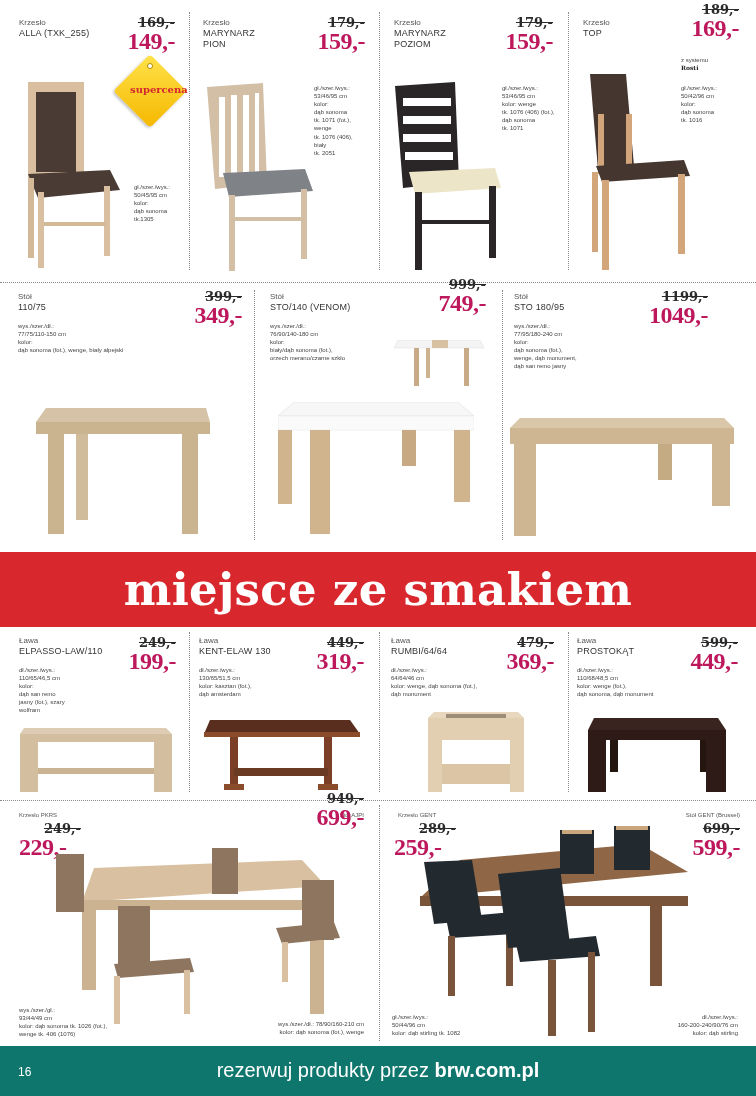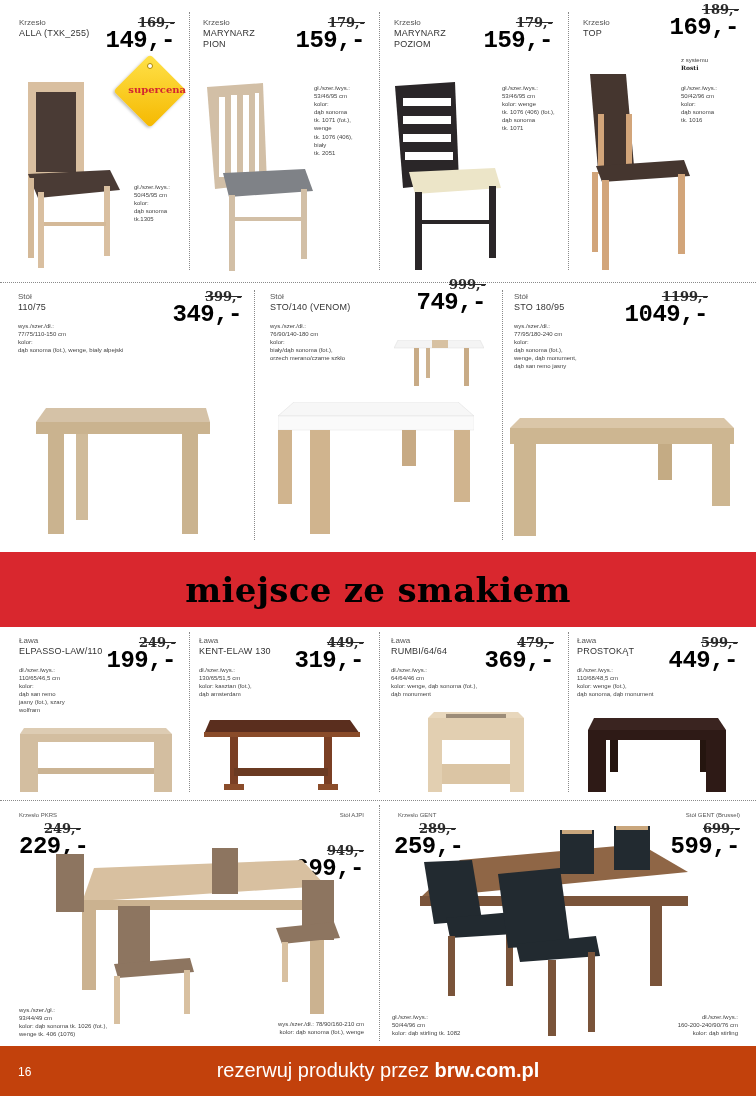--- a/index.html
+++ b/index.html
@@ -9,33 +9,33 @@
   .abs { position: absolute; }
   .dotted-v { position: absolute; border-left: 1px dotted #8a8a8a; width: 0; }
   .dotted-h { position: absolute; border-top: 1px dotted #8a8a8a; height: 0; }
 
   .cat { font-size: 8px; color: #555; line-height: 1.2; }
   .name { font-size: 9px; color: #333; line-height: 1.3; letter-spacing: 0.2px; text-transform: uppercase; }
   .spec { font-size: 6px; color: #444; line-height: 1.35; }
   .spec span { display: block; }
 
   .old-price { font-family: "DejaVu Serif", serif; font-weight: bold; font-size: 13px; color: #2a2a2a; text-decoration: line-through; text-align: right; line-height: 1; }
-  .new-price { font-family: Liberation Mono, monospace; font-weight: bold; font-size: 24px; color: #000000; text-align: right; line-height: 1; letter-spacing: -0.5px; }
+  .new-price { font-family: Liberation Serif, serif; font-weight: bold; font-size: 24px; color: #be185d; text-align: right; line-height: 1; letter-spacing: -0.5px; }
 
   .banner { position: absolute; left: 0; top: 552px; width: 756px; height: 75px; background: #d9272e; display: flex; align-items: center; justify-content: center; }
-  .banner-text { font-family: "DejaVu Serif", serif; font-weight: bold; font-size: 34px; color: #000000; letter-spacing: 0.3px; }
-
-  .footer { position: absolute; left: 0; top: 1046px; width: 756px; height: 50px; background: #c2410c; }
+  .banner-text { font-family: "DejaVu Serif", serif; font-weight: bold; font-size: 45px; color: #ffffff; letter-spacing: 0.3px; }
+
+  .footer { position: absolute; left: 0; top: 1046px; width: 756px; height: 50px; background: #0f766e; }
   .page-num { position: absolute; left: 18px; top: 19px; font-size: 12px; color: #fff; }
   .footer-text { position: absolute; left: 0; width: 756px; top: 13px; text-align: center; font-size: 20px; color: #fff; }
   .footer-text b { font-weight: bold; }
 
   .badge { position: absolute; left: 114px; top: 55px; width: 72px; height: 72px; }
   .badge-diamond { position: absolute; left: 10px; top: 10px; width: 52px; height: 52px; background: linear-gradient(135deg,#ffe24a,#f5b800); transform: rotate(45deg); border-radius: 4px; box-shadow: 0 2px 3px rgba(0,0,0,0.25); }
-  .badge-text { position: absolute; left: 0; width: 72px; top: 29px; text-align: right; font-family: "DejaVu Serif", serif; font-weight: bold; font-size: 10px; color: #d32630; }
+  .badge-text { position: absolute; left: 16px; width: 72px; top: 29px; text-align: left; font-family: "DejaVu Serif", serif; font-weight: bold; font-size: 10px; color: #d32630; }
   .badge-hole { position: absolute; left: 33px; top: 8px; width: 6px; height: 6px; border-radius: 50%; background: #fff; border: 1px solid #b08a00; }
 </style>
 </head>
 <body>
 
 <div class="dotted-v" style="left:189px;top:12px;height:258px;"></div>
 <div class="dotted-v" style="left:379px;top:12px;height:258px;"></div>
 <div class="dotted-v" style="left:568px;top:12px;height:258px;"></div>
 <div class="dotted-h" style="left:0;top:282px;width:756px;"></div>
 <div class="dotted-v" style="left:254px;top:290px;height:250px;"></div>
@@ -340,21 +340,21 @@
   <rect x="22" y="22" width="8" height="32" fill="#25150f"></rect>
   <rect x="112" y="22" width="6" height="32" fill="#25150f"></rect>
 </svg>
 
 <div class="abs cat" style="left:19px;top:812px;font-size:6px;">Krzesło PKRS</div>
 <div class="abs" style="left:19px;top:822px;width:62px;">
   <div class="old-price">249,-</div>
   <div class="new-price" style="text-align:left;">229,-</div>
 </div>
 <div class="abs cat" style="left:300px;top:812px;width:64px;text-align:right;font-size:6px;">Stół AJPI</div>
-<div class="abs" style="left:290px;top:844px;width:74px;">
+<div class="abs" style="left:290px;top:792px;width:74px;">
   <div class="old-price">949,-</div>
   <div class="new-price">699,-</div>
 </div>
 <svg class="abs" style="left:52px;top:846px;" width="296" height="180">
   <polygon points="42,22 250,14 274,40 30,56" fill="#d8c0a0"></polygon>
   <rect x="30" y="54" width="244" height="10" fill="#cbb290"></rect>
   <rect x="30" y="64" width="14" height="80" fill="#cbb290"></rect>
   <rect x="258" y="64" width="14" height="104" fill="#cbb290"></rect>
   <rect x="160" y="2" width="26" height="46" fill="#8d7560"></rect>
   <rect x="4" y="8" width="28" height="58" fill="#8d7560"></rect>

